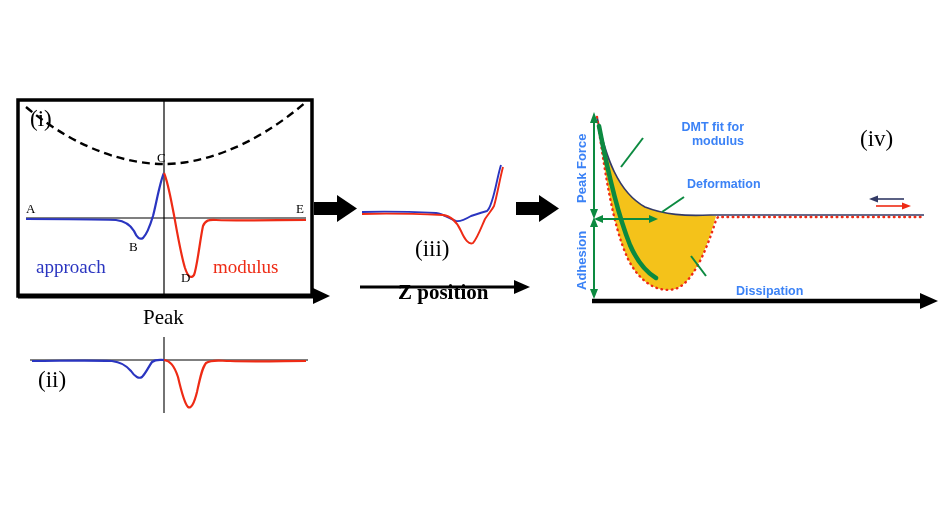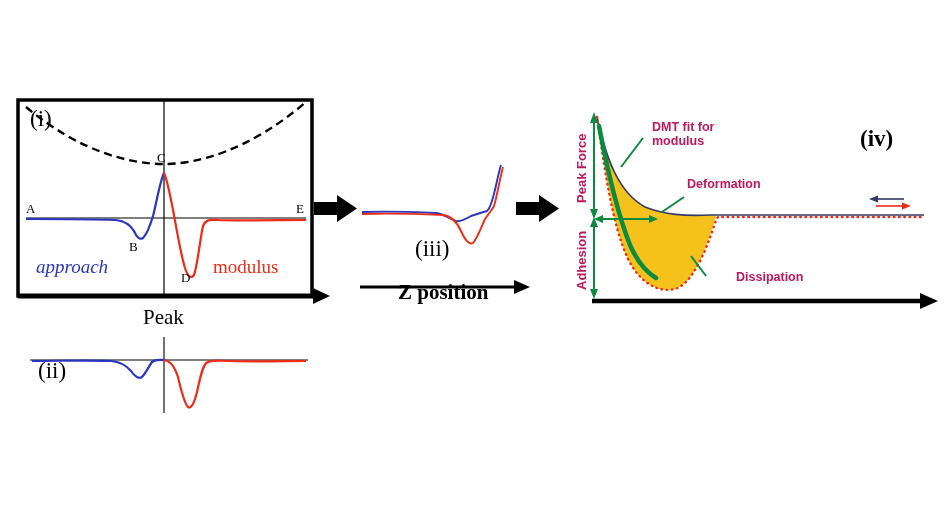--- a/index.html
+++ b/index.html
@@ -13,21 +13,21 @@
   }
   .canvas svg { position: absolute; left: 0; top: 0; }
   .lbl { position: absolute; color: #000; white-space: nowrap; }
   .serif { font-family: "Liberation Serif", serif; }
   .panel-num { font-size: 23px; }
   .pt { font-size: 13px; }
   .curve-word { font-size: 19px; }
   .axis-word { font-size: 21px; }
   .blue-t { color: #2a35c0; }
   .red-t { color: #ee2b15; }
-  .green-t { color: #be185d; font-family: "Liberation Sans", sans-serif; font-weight: bold; }
+  .green-t { color: #3b82f6; font-family: "Liberation Sans", sans-serif; font-weight: bold; text-align: right; }
   .ann { font-size: 12.5px; line-height: 1.15; }
   .vert {
     writing-mode: vertical-rl;
     transform: rotate(180deg);
     display: flex;
     align-items: center;
     justify-content: center;
     font-size: 13px;
   }
   .wrap { white-space: normal; }
@@ -102,29 +102,29 @@
     <line x1="592" y1="301" x2="922" y2="301" stroke="#000" stroke-width="4.5"></line>
     <polygon points="920,293 920,309 938,301" fill="#000"></polygon>
   </svg>
 
   <div class="lbl serif panel-num" style="left:30px; top:106px;">(i)</div>
   <div class="lbl serif pt" style="left:26px; top:201px;">A</div>
   <div class="lbl serif pt" style="left:129px; top:239px;">B</div>
   <div class="lbl serif pt" style="left:157px; top:150px;">C</div>
   <div class="lbl serif pt" style="left:181px; top:270px;">D</div>
   <div class="lbl serif pt" style="left:296px; top:201px;">E</div>
-  <div class="lbl serif curve-word blue-t" style="left:36px; top:256px;font-style:italic;">approach</div>
+  <div class="lbl serif curve-word blue-t" style="left:36px; top:256px;">approach</div>
   <div class="lbl serif curve-word red-t" style="left:213px; top:256px;">modulus</div>
   <div class="lbl serif axis-word" style="left:143px; top:305px;">Peak</div>
 
-  <div class="lbl serif panel-num" style="left:38px; top:358px;">(ii)</div>
+  <div class="lbl serif panel-num" style="left:38px; top:367px;">(ii)</div>
 
   <div class="lbl serif panel-num" style="left:415px; top:236px;">(iii)</div>
   <div class="lbl serif axis-word" style="left:398px; top:280px;font-weight:bold;">Z position</div>
 
-  <div class="lbl serif panel-num" style="left:860px; top:126px;font-weight:bold;">(iv)</div>
+  <div class="lbl serif panel-num" style="left:860px; top:126px;">(iv)</div>
   <div class="lbl green-t vert" style="left:574px; top:120px; height:96px;">Peak Force</div>
   <div class="lbl green-t vert" style="left:574px; top:222px; height:76px;">Adhesion</div>
   <div class="lbl green-t ann wrap" style="left:652px; top:120px; width:92px;">DMT fit for modulus</div>
   <div class="lbl green-t ann" style="left:687px; top:177px;">Deformation</div>
-  <div class="lbl green-t ann" style="left:712px; top:270px;padding-left:24px;">Dissipation</div>
+  <div class="lbl green-t ann" style="left:712px; top:284px;padding-left:24px;">Dissipation</div>
 
 </div>
 
 </body></html>

